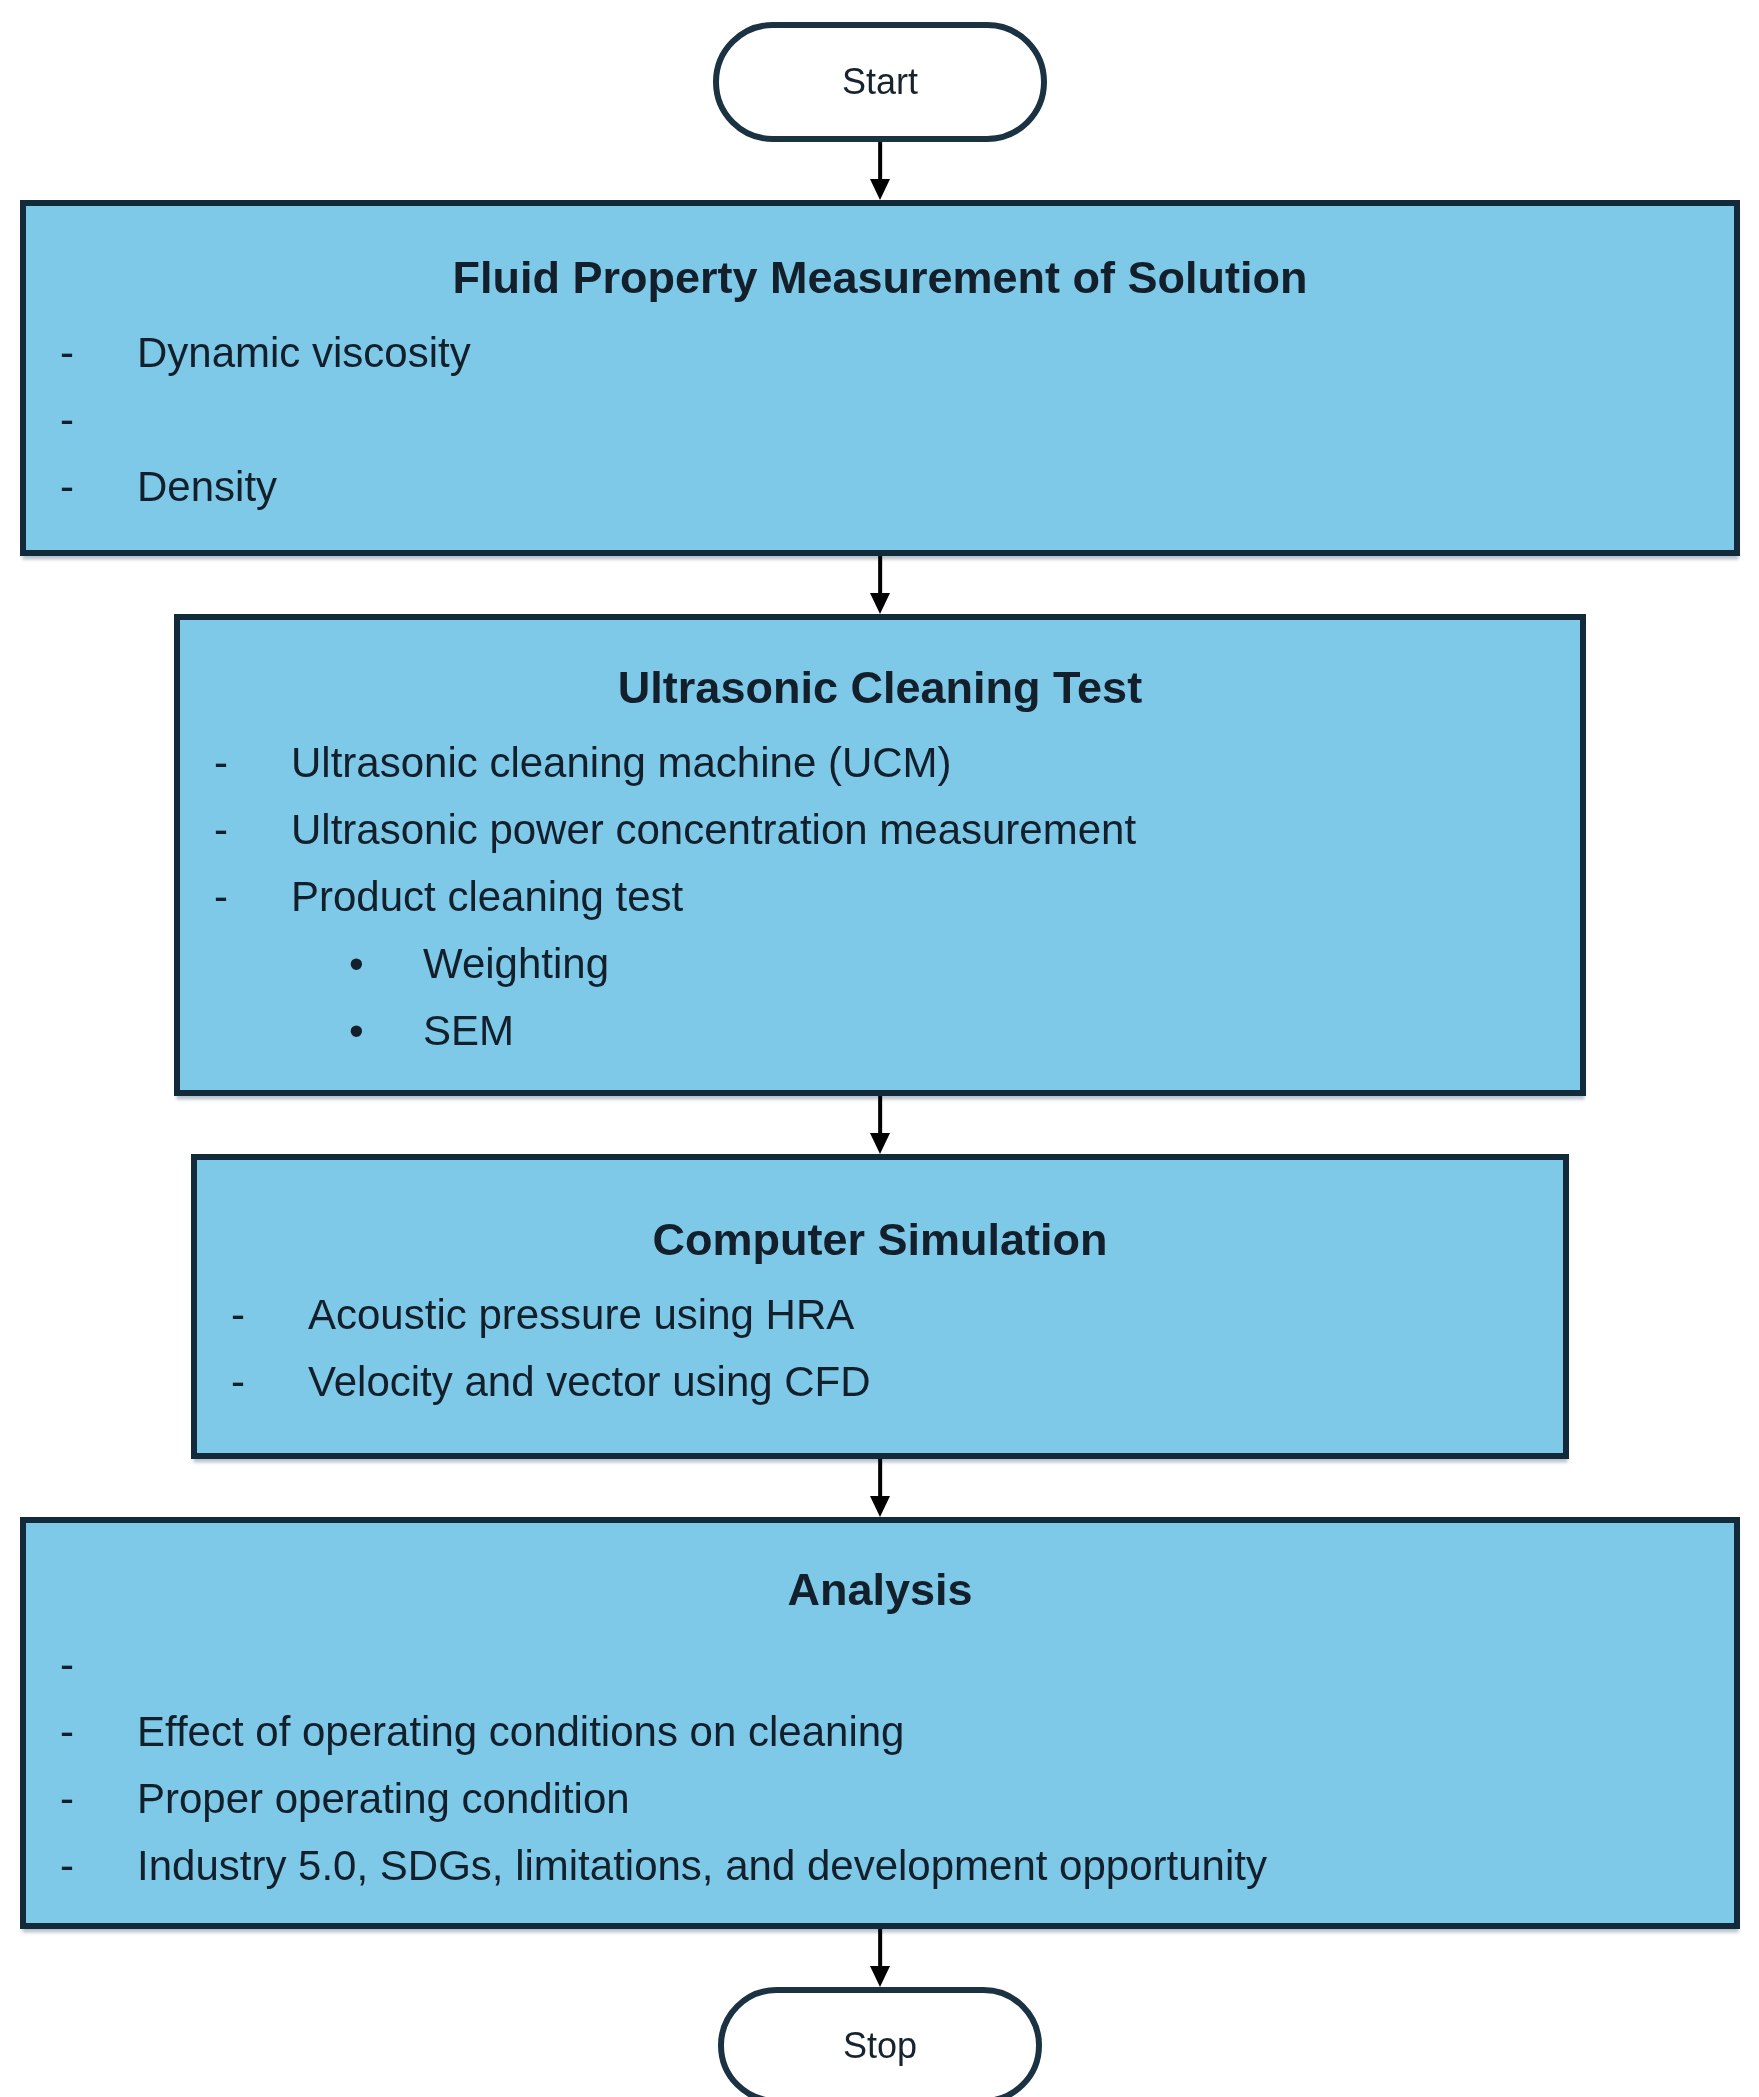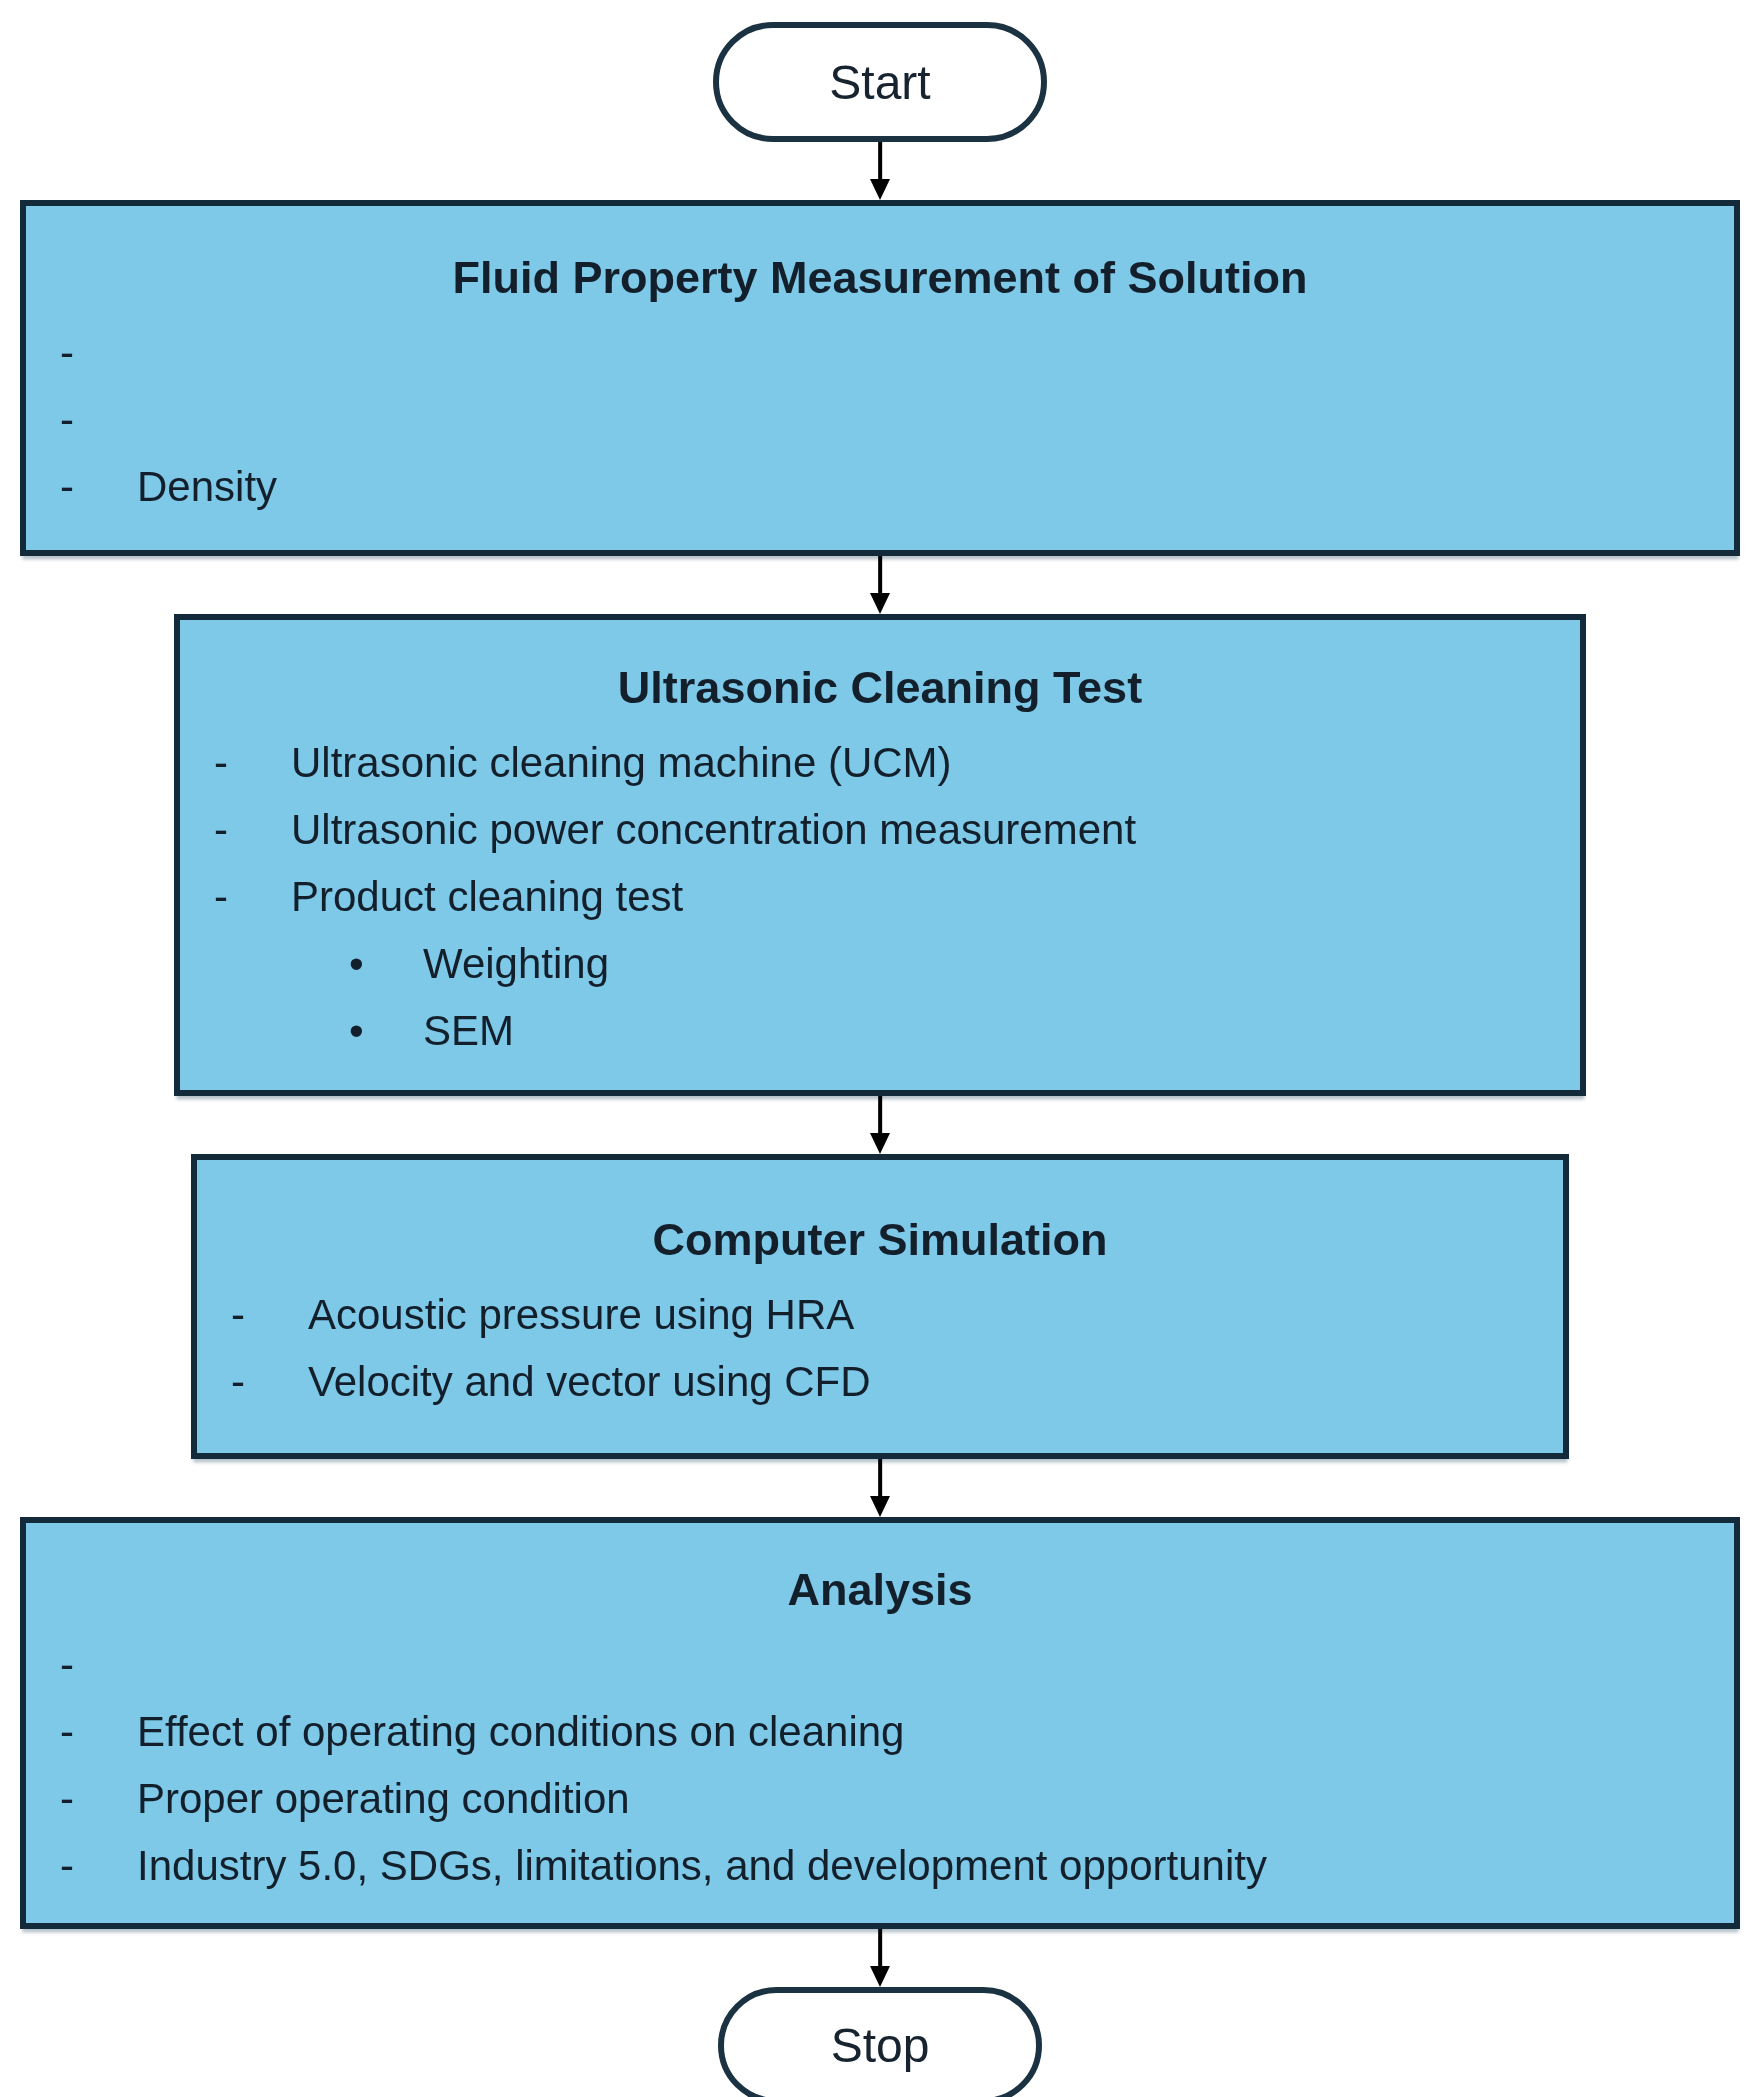--- a/index.html
+++ b/index.html
@@ -22,21 +22,21 @@
   }
   .terminal {
     box-sizing: border-box;
     height: 120px;
     border: 6.7px solid var(--terminal-border, #1b3242);
     border-radius: 89px;
     background: var(--terminal-fill, #ffffff);
     display: flex;
     align-items: center;
     justify-content: center;
-    font-size: 48px;
+    font-size: 36px;
     font-weight: 400;
     color: #17242f;
   }
   .terminal.start { width: 334px; }
   .terminal.stop  { width: 324px; height: 117px; }
 
   .arrow {
     position: relative;
     width: 33px;
     height: 58px;
@@ -111,20 +111,21 @@
   <div class="terminal start">
     <span>Start</span>
   </div>
 
   <div class="arrow"></div>
 
   <section class="box box-0">
       <h2 class="box-title">Fluid Property Measurement of Solution</h2>
       <div class="row level-1">
         <span class="marker">-</span>
+        <span class="item-text">Dynamic viscosity</span>
       </div>
       <div class="row level-1">
         <span class="marker">-</span>
       </div>
       <div class="row level-1">
         <span class="marker">-</span>
         <span class="item-text">Density</span>
       </div>
     </section>
 

